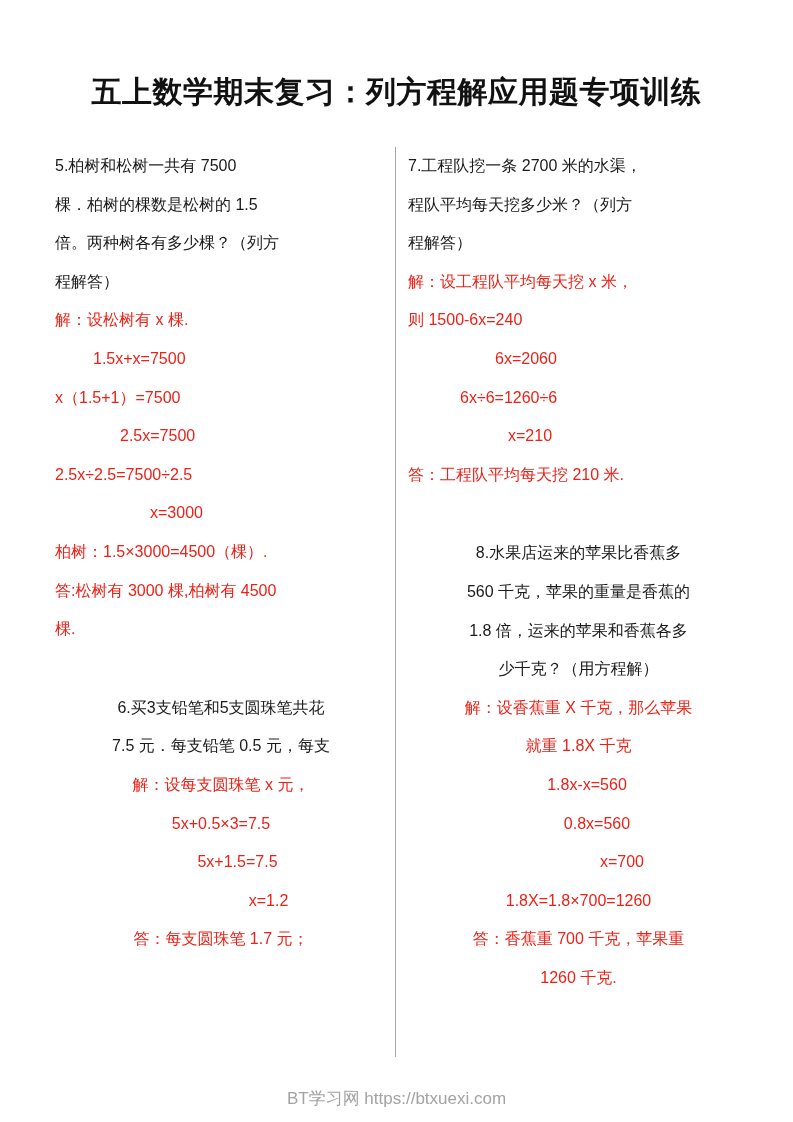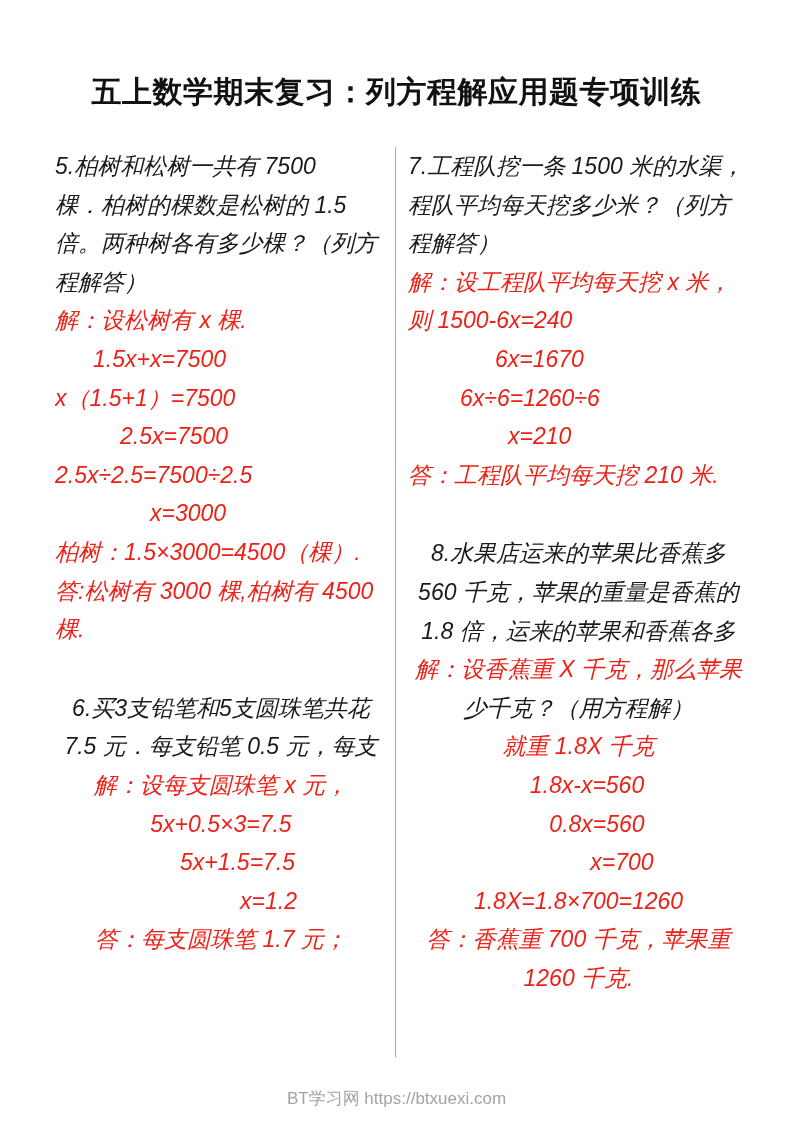--- a/index.html
+++ b/index.html
@@ -27,24 +27,23 @@
     margin-top: 34px;
     padding-left: 55px; padding-right: 44px;
     min-height: 910px;
   }
   .col { overflow: hidden; }
   .col-left { flex: 0 0 340px; padding-right: 8px; }
   .divider { flex: 0 0 1px; background: var(--divider-color); }
   .col-right { flex: 1 1 auto; padding-left: 12px; }
   .ln {
     margin: 0;
-    font-size: 23px; line-height: 38.6px;
+    font-size: 16px; line-height: 38.6px;
     color: var(--problem-color);
     white-space: nowrap;
-    font-style: italic;
   }
   .ln.sol { color: var(--solution-color); }
   .block + .block { margin-top: 40px; text-align: center; }
   .footer {
     position: absolute; left: 0; right: 0; bottom: 12px;
     text-align: center;
     font-size: 17px; color: var(--footer-color);
   }
 </style>
 </head>
@@ -84,37 +83,37 @@
         <p class="ln sol">答：每支圆珠笔 1.7 元；</p>
       </section>
 
     </div>
 
     <div class="divider"></div>
 
     <div class="col col-right">
 
       <section class="block">
-        <p class="ln q">7.工程队挖一条 1500 米的水渠，</p>
+        <p class="ln q">7.工程队挖一条 2700 米的水渠，</p>
         <p class="ln q">程队平均每天挖多少米？（列方</p>
         <p class="ln q">程解答）</p>
         <p class="ln sol">解：设工程队平均每天挖 x 米，</p>
         <p class="ln sol">则 1500-6x=240</p>
-        <p class="ln sol" style="padding-left:87px">6x=1670</p>
+        <p class="ln sol" style="padding-left:87px">6x=2060</p>
         <p class="ln sol" style="padding-left:52px">6x÷6=1260÷6</p>
         <p class="ln sol" style="padding-left:100px">x=210</p>
         <p class="ln sol">答：工程队平均每天挖 210 米.</p>
       </section>
 
       <section class="block">
         <p class="ln q">8.水果店运来的苹果比香蕉多</p>
         <p class="ln q">560 千克，苹果的重量是香蕉的</p>
         <p class="ln q">1.8 倍，运来的苹果和香蕉各多</p>
+        <p class="ln q">少千克？（用方程解）</p>
         <p class="ln sol">解：设香蕉重 X 千克，那么苹果</p>
-        <p class="ln q">少千克？（用方程解）</p>
         <p class="ln sol">就重 1.8X 千克</p>
         <p class="ln sol" style="padding-left:17px">1.8x-x=560</p>
         <p class="ln sol" style="padding-left:37px">0.8x=560</p>
         <p class="ln sol" style="padding-left:87px">x=700</p>
         <p class="ln sol">1.8X=1.8×700=1260</p>
         <p class="ln sol">答：香蕉重 700 千克，苹果重</p>
         <p class="ln sol">1260 千克.</p>
       </section>
 
     </div>

